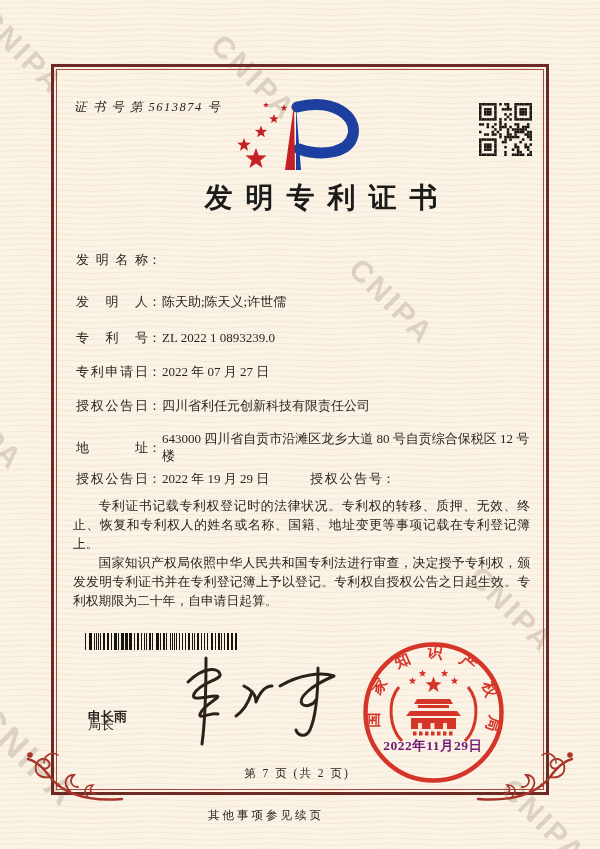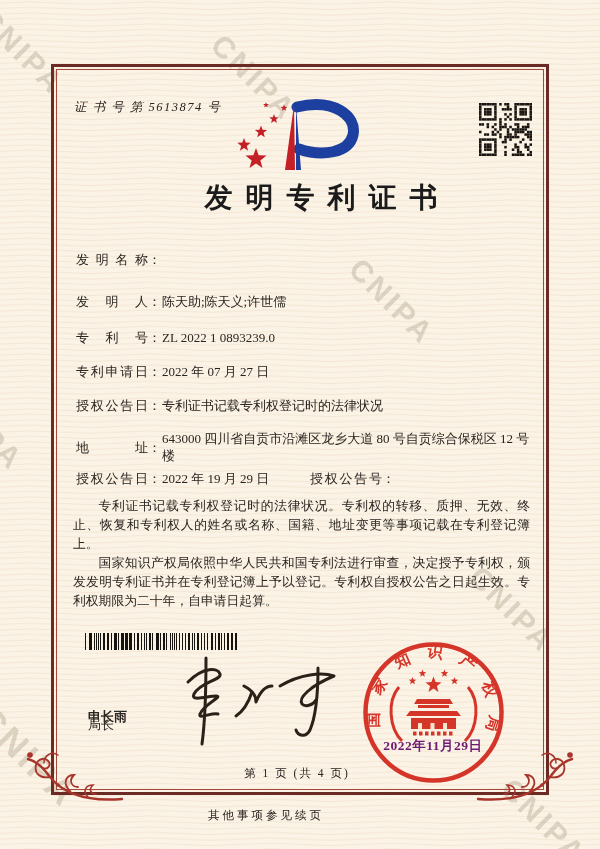--- a/index.html
+++ b/index.html
@@ -317,21 +317,21 @@
     <span class="val">ZL 2022 1 0893239.0</span>
 </div>
 <div class="row" style="left:76px;top:363px">
   <span class="lab">专利申请日</span>
     <span class="colon">：</span>
     <span class="val">2022 年 07 月 27 日</span>
 </div>
 <div class="row" style="left:76px;top:397px">
   <span class="lab">授权公告日</span>
     <span class="colon">：</span>
-    <span class="val">专利证书记载专利权登记时的法律状况</span>
+    <span class="val">四川省利任元创新科技有限责任公司</span>
 </div>
 <div class="row" style="left:76px;top:430px">
   <span class="lab">地址</span>
     <span class="colon">：</span>
     <span class="val">643000 四川省自贡市沿滩区龙乡大道 80 号自贡综合保税区 12 号楼</span>
 </div>
 <div class="row" style="left:76px;top:470px">
   <span class="lab">授权公告日</span>
     <span class="colon">：</span>
     <span class="val" style="width:130px">2022 年 19 月 29 日</span>
@@ -454,14 +454,14 @@
     <path d="M 98,66 C 60,69 38,59 26,44 C 18,33 12,28 4,26" stroke-width="2.4"></path>
     <path d="M 26,44 c -10,2 -16,-4 -14,-12 c 2,-7 10,-8 13,-3 c 2,4 -2,8 -6,6" stroke-width="1.8"></path>
     <path d="M 46,58 c -8,-8 -4,-16 4,-16 c -6,6 -2,12 4,12" stroke-width="1.8"></path>
     <path d="M 64,64 c -6,-6 -2,-12 5,-12 c -5,5 -2,9 3,9" stroke-width="1.6"></path>
     <path d="M 20,30 c 0,-8 8,-12 14,-8" stroke-width="1.5"></path>
     <circle cx="6" cy="22" r="2.8" fill="#a8352b" stroke="none"></circle>
     <circle cx="34" cy="52" r="1.8" fill="#a8352b" stroke="none"></circle>
   </g>
 </svg>
 
-<div id="page-no" class="abs">第 1 页 (共 4 页)</div>
+<div id="page-no" class="abs">第 7 页 (共 2 页)</div>
 <div id="continuation" class="abs">其他事项参见续页</div>
 
 </body></html>

